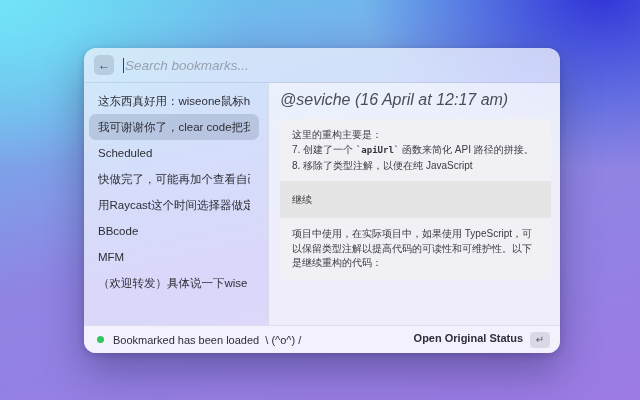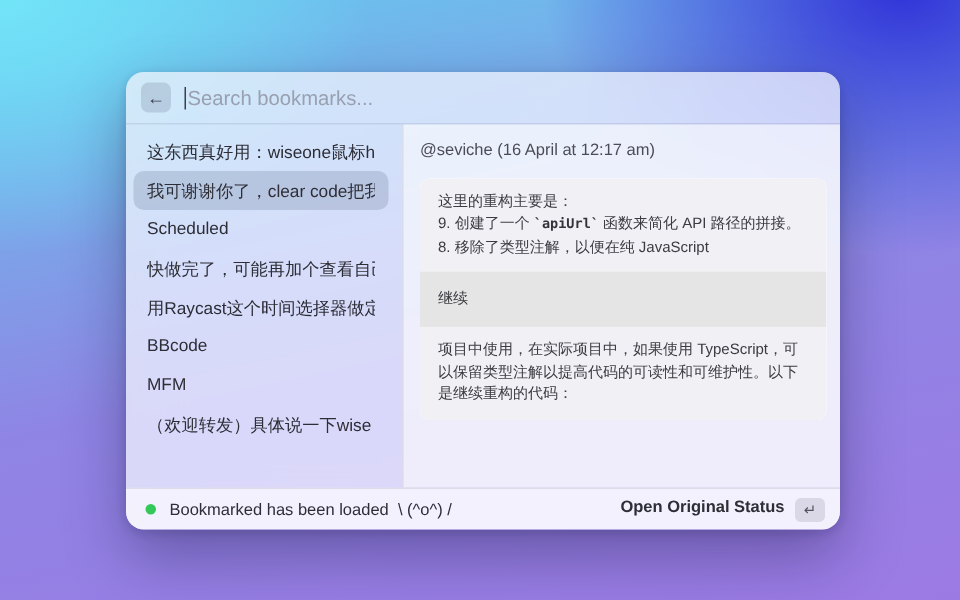--- a/index.html
+++ b/index.html
@@ -31,42 +31,42 @@
   .back-btn {
     width:20px; height:20px; border-radius:5px;
     background:rgba(120,132,156,0.28); border:none;
     display:flex; align-items:center; justify-content:center;
     font-size:12px; color:#3a3f4a; cursor:pointer; flex:0 0 auto;
   }
   .search-wrap { position:relative; flex:1; margin-left:9px; height:100%; display:flex; align-items:center; }
   .caret { width:1px; height:15px; background:#3c3f4a; margin-right:1px; }
   .search-input {
     flex:1; border:none; outline:none; background:transparent;
-    font-family:inherit; font-size:13.5px; color:#2c2c33;
+    font-family:inherit; font-size:13.5px; color:#2c2c33;font-style:italic;
   }
   .search-input::placeholder { color:#99a0b0; }
 
   
   .main { flex:1; display:flex; min-height:0; }
 
   .list { width:184px; flex:0 0 184px; padding-top:5px; }
   .list-item {
     margin:0 9px 0 5px; padding:5px 9px; height:26px;
     border-radius:7px; display:flex; align-items:center;
     font-size:11.5px; color:#2d2d36; white-space:nowrap; overflow:hidden;
     cursor:pointer;
   }
   .list-item.selected { background:rgba(112,130,154,0.28); }
   .list-item span { white-space:nowrap; overflow:hidden; }
 
   .preview {
     flex:1; min-width:0; border-left:1px solid rgba(40,40,80,0.10);
     background:rgba(255,255,255,0.55); padding:10px 9px 0 11px;
   }
-  .author { font-size:11px; color:#4c4c58; line-height:14px; }
+  .author { font-style:italic; font-size:16px; color:#4c4c58; line-height:14px; }
   .title  { font-size:12.5px; font-weight:700; color:#1d1d24; margin-top:9px; line-height:16px; }
 
   .md-body { margin-top:12px; background:#ffffff; border-radius:6px; overflow:hidden; }
   .card { background:#f1f0f4; padding:9px 12px; font-size:10px; color:#3b3b42; }
   .card.first { border-radius:6px 6px 0 0; }
   .card.last  { border-radius:0 0 6px 6px; }
   .card p.intro { margin-bottom:0; line-height:13px; }
   .card .oli { line-height:13px; margin-top:2px; }
   .code {
     font-family:"DejaVu Sans Mono","Liberation Mono",monospace;
@@ -138,21 +138,21 @@
           <span>（欢迎转发）具体说一下wise fraud让...</span>
         </div>
     </div>
 
     <div class="preview">
       <div class="author">@seviche (16 April at 12:17 am)</div>
 
       <div class="md-body">
         <div class="card first">
           <p class="intro">这里的重构主要是：</p>
-          <div class="oli"><span>9. 创建了一个 </span><span class="code">`apiUrl`</span><span> 函数来简化 API 路径的拼接。</span></div>
+          <div class="oli"><span>7. 创建了一个 </span><span class="code">`apiUrl`</span><span> 函数来简化 API 路径的拼接。</span></div>
           <div class="oli">8. 移除了类型注解，以便在纯 JavaScript</div>
         </div>
         <div class="gap-section">继续</div>
         <div class="card last">
           <p>项目中使用，在实际项目中，如果使用 TypeScript，可以保留类型注解以提高代码的可读性和可维护性。以下是继续重构的代码：</p>
         </div>
       </div>
     </div>
 
   </div>

